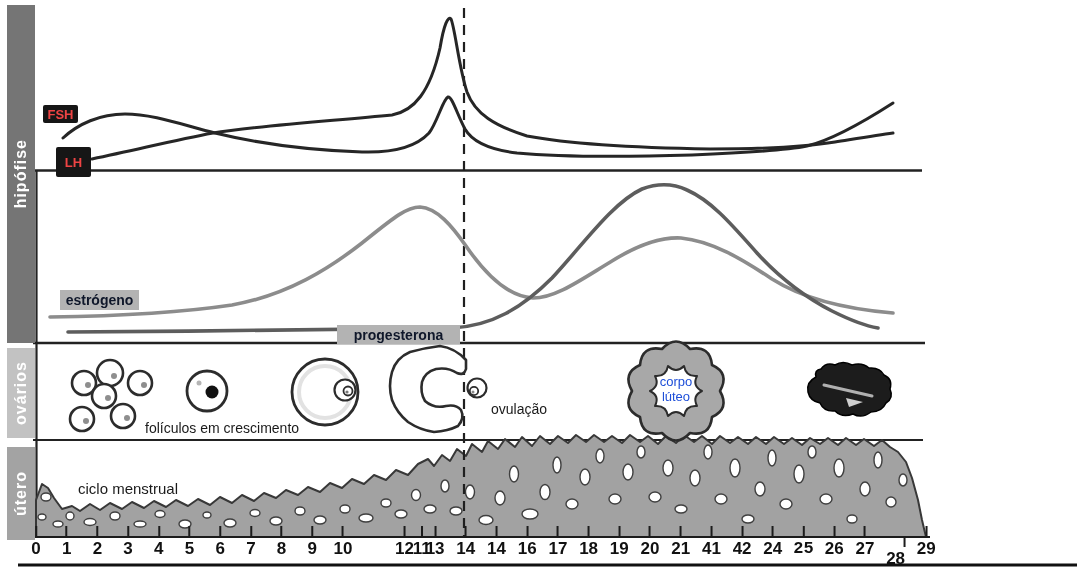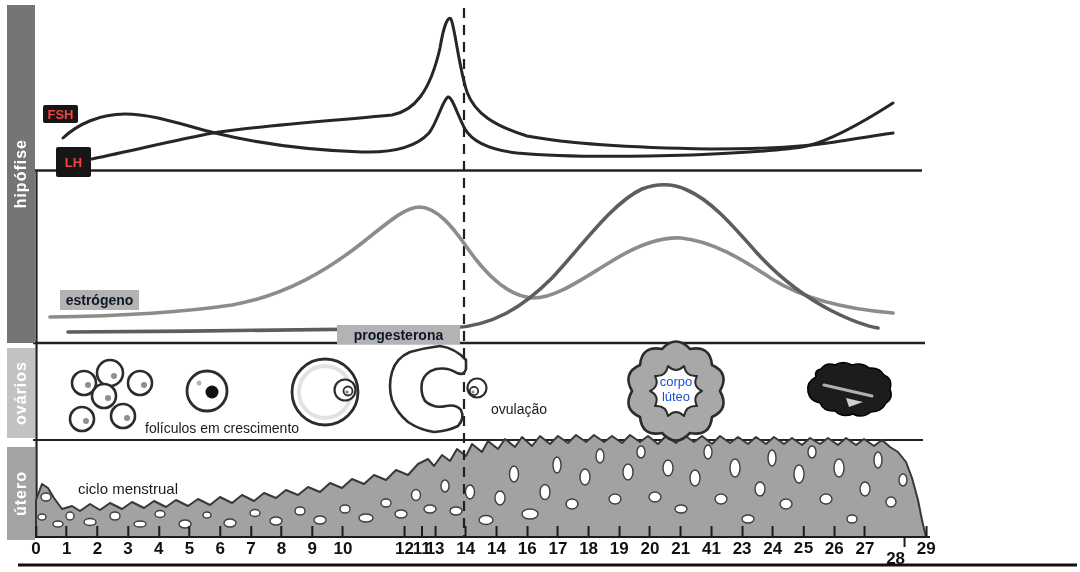--- a/index.html
+++ b/index.html
@@ -328,21 +328,21 @@
       <div class="day-item" style="left: 680.7px; top: 526px;">
         <div class="day-tick"></div>
         <div class="day-num">21</div>
       </div>
       <div class="day-item" style="left: 711.4px; top: 526px;">
         <div class="day-tick"></div>
         <div class="day-num">41</div>
       </div>
       <div class="day-item" style="left: 742.1px; top: 526px;">
         <div class="day-tick"></div>
-        <div class="day-num">23</div>
+        <div class="day-num">42</div>
       </div>
       <div class="day-item" style="left: 772.8px; top: 526px;">
         <div class="day-tick"></div>
         <div class="day-num">24</div>
       </div>
       <div class="day-item" style="left: 803.5px; top: 526px; font-family: Liberation Mono, monospace;">
         <div class="day-tick"></div>
         <div class="day-num">25</div>
       </div>
       <div class="day-item" style="left: 834.2px; top: 526px;">

